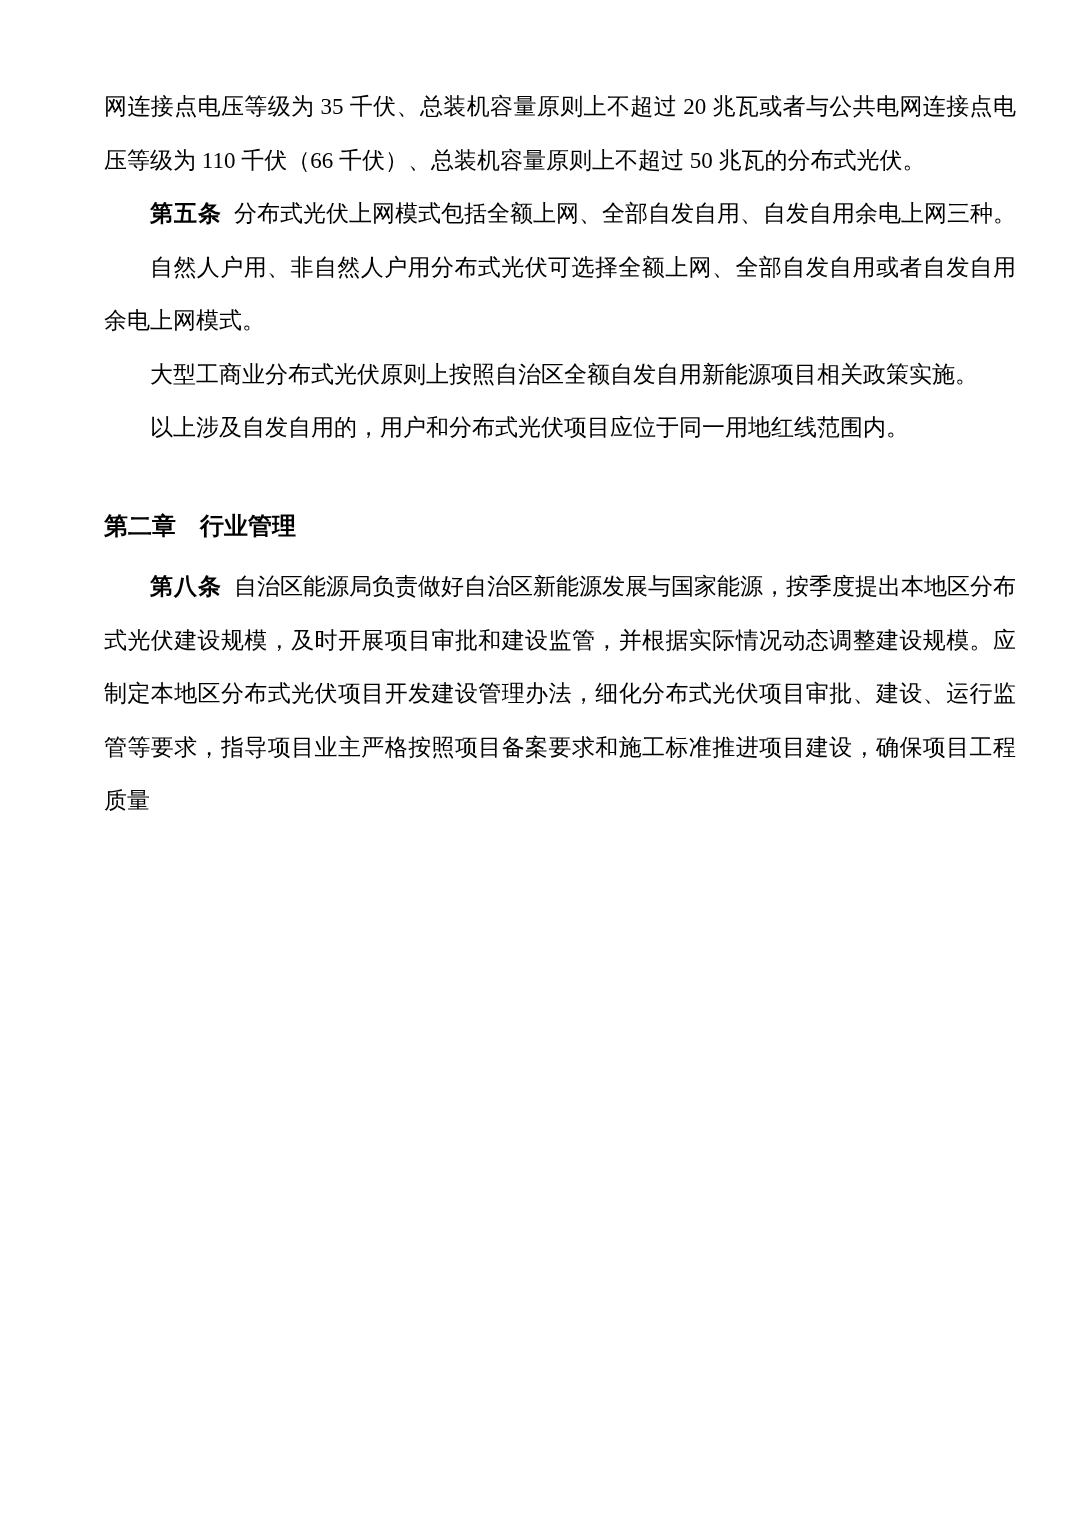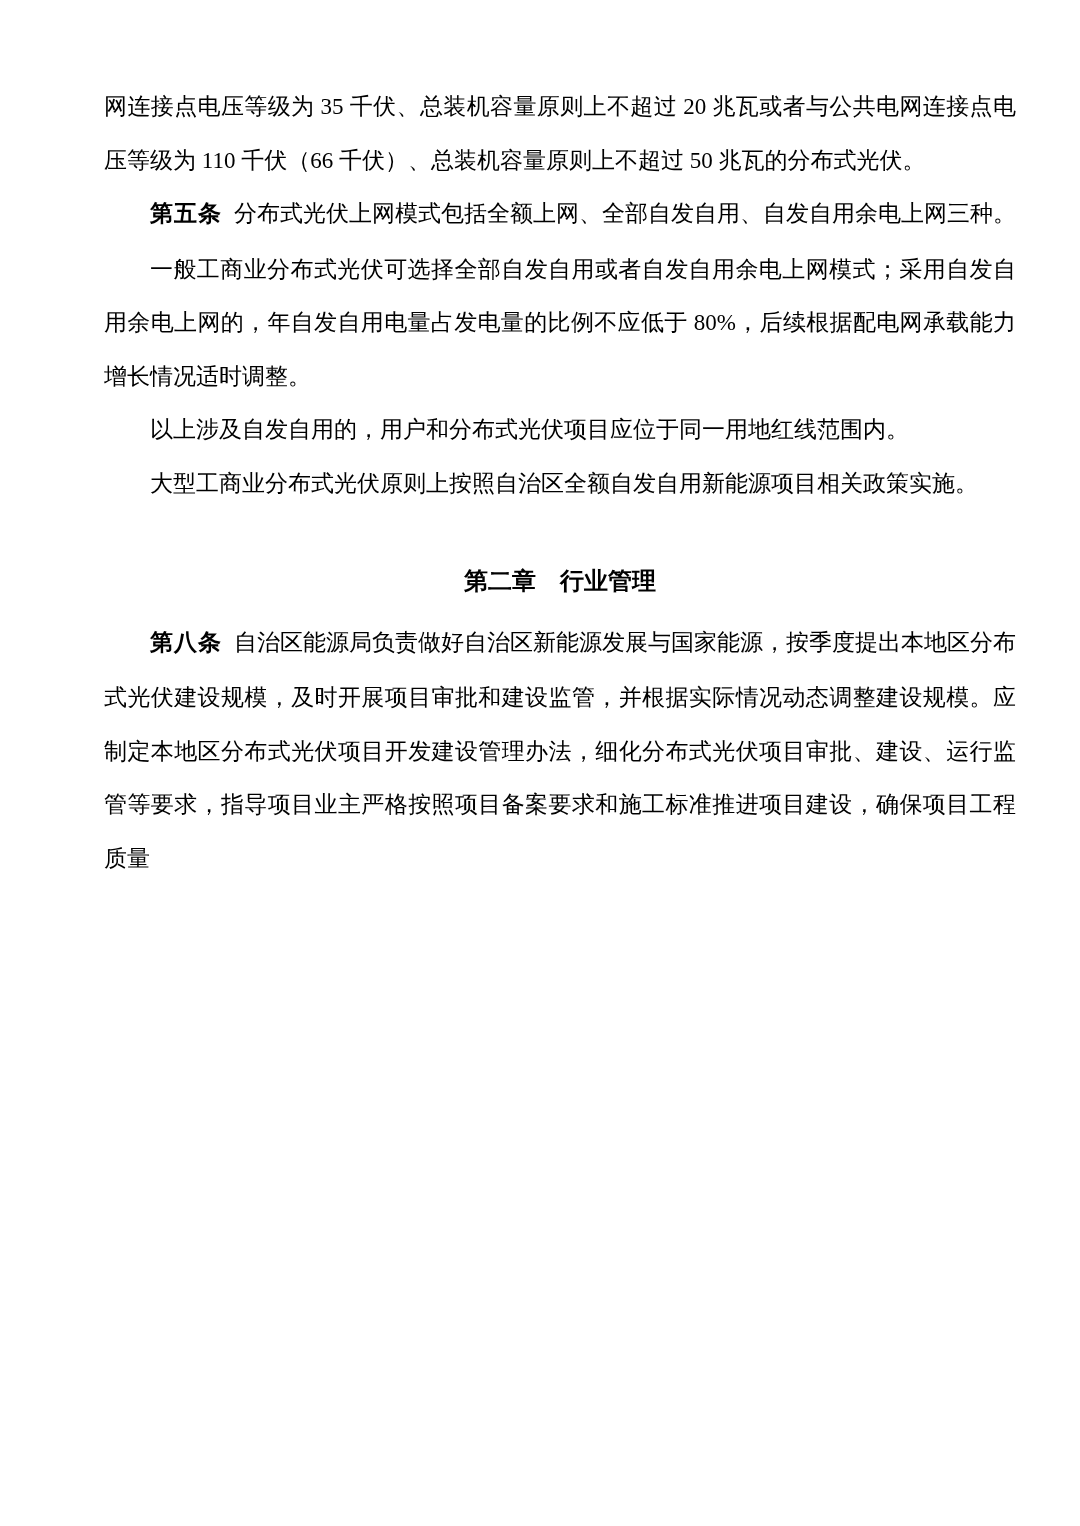--- a/index.html
+++ b/index.html
@@ -27,30 +27,29 @@
   }
   .para {
     margin: 0;
     padding: 0;
     text-indent: 46px;
   }
   .para.cont {
     text-indent: 0;
   }
   .art {
-    font-family: Liberation Mono, monospace;
+    font-family: Liberation Sans, sans-serif;
     font-weight: 700;
     margin-right: 12px;
     letter-spacing: 1px;
   }
   .chapter {
     margin: 44px 0 8px 0;
     padding: 0;
     text-indent: 0;
-    text-align: center;
     font-family: "Liberation Sans", "DejaVu Sans", sans-serif;
     font-weight: 700;
     font-size: 24px;
     line-height: 53.5px;
   }
   .chapter-gap {
     display: inline-block;
     width: 24px;
   }
   .footer {
@@ -67,26 +66,26 @@
 <body>
 
 <div class="page">
   <main class="content">
 
     <p class="para cont">网连接点电压等级为 35 千伏、总装机容量原则上不超过 20 兆瓦或者与公共电网连接点电压等级为 110 千伏（66 千伏）、总装机容量原则上不超过 50 兆瓦的分布式光伏。</p>
 
 
     <p class="para"><span class="art">第五条</span><span>分布式光伏上网模式包括全额上网、全部自发自用、自发自用余电上网三种。</span></p>
 
+    <p class="para">自然人户用、非自然人户用分布式光伏可选择全额上网、全部自发自用或者自发自用余电上网模式。</p>
 
-    <p class="para">一般工商业分布式光伏可选择全部自发自用或者自发自用余电上网模式；采用自发自用余电上网的，年自发自用电量占发电量的比例不应低于 80%，后续根据配电网承载能力增长情况适时调整。</p>
+
+    <p class="para">大型工商业分布式光伏原则上按照自治区全额自发自用新能源项目相关政策实施。</p>
 
     <p class="para">以上涉及自发自用的，用户和分布式光伏项目应位于同一用地红线范围内。</p>
-
-    <p class="para">大型工商业分布式光伏原则上按照自治区全额自发自用新能源项目相关政策实施。</p>
 
 
     <h2 class="chapter"><span>第二章</span><span class="chapter-gap"></span><span>行业管理</span></h2>
 
 
     <p class="para"><span class="art">第八条</span><span>自治区能源局负责做好自治区新能源发展与国家能源，按季度提出本地区分布式光伏建设规模，及时开展项目审批和建设监管，并根据实际情况动态调整建设规模。应制定本地区分布式光伏项目开发建设管理办法，细化分布式光伏项目审批、建设、运行监管等要求，指导项目业主严格按照项目备案要求和施工标准推进项目建设，确保项目工程质量</span></p>
 
   </main>
 
   <div class="footer">— 2 —</div>

